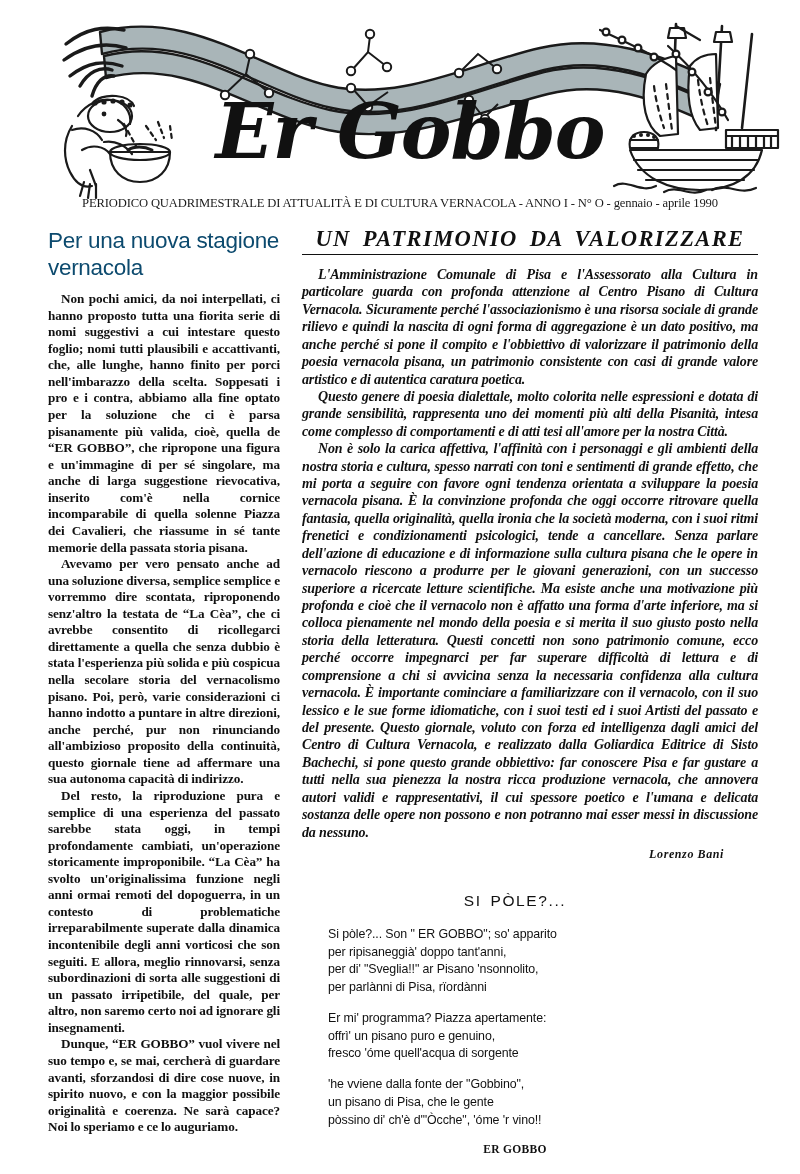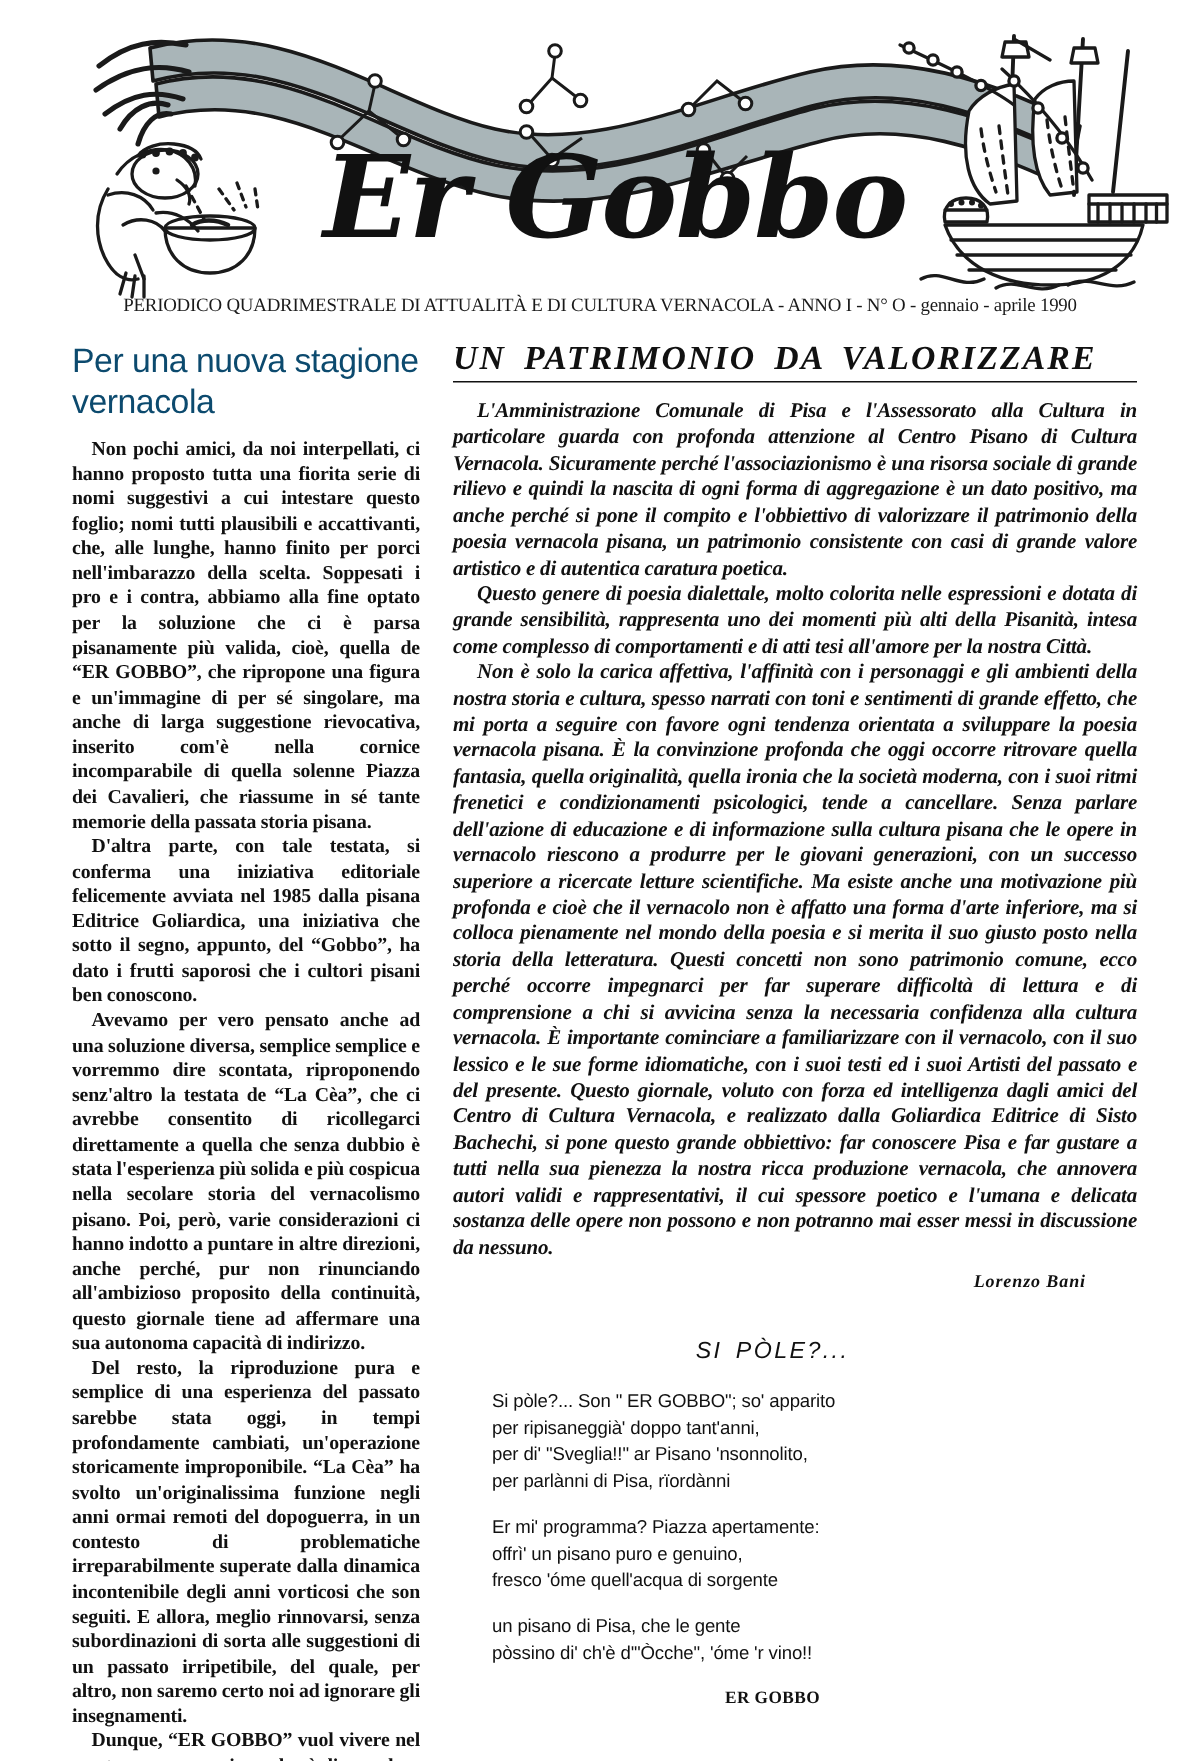--- a/index.html
+++ b/index.html
@@ -94,21 +94,21 @@
     word-spacing: -0.2px;
   }
 
   
   .headline-right {
     font-family: "Liberation Serif", serif;
     font-style: italic;
     font-size: 22.5px;
     letter-spacing: 1.4px;
     word-spacing: 5px;
-    text-align: left;
+    text-align: center;
     border-bottom: 1.6px solid #111;
     padding-bottom: 2px;
     margin: 4px 0 11px 0;
     white-space: nowrap;
   }
   .body-right p {
     font-family: "Liberation Serif", serif;
     font-style: italic;
     font-size: 14px;
     line-height: 1.245;
@@ -128,21 +128,20 @@
     padding-right: 34px;
     letter-spacing: 0.6px;
   }
 
   
   #poem {
     margin-top: 30px;
   }
   .poem-title {
     font-family: "Liberation Sans", sans-serif;
-    font-style: italic;
     font-size: 15.5px;
     letter-spacing: 1.6px;
     word-spacing: 3px;
     text-align: center;
     margin: 0 0 16px 0;
     padding-right: 30px;
   }
   .poem-body {
     font-family: "Liberation Sans", sans-serif;
     font-size: 12.4px;
@@ -280,21 +279,20 @@
   <div class="masthead-title">Er Gobbo</div>
   <div class="tagline">PERIODICO QUADRIMESTRALE DI ATTUALITÀ E DI CULTURA VERNACOLA - ANNO I -  N° O -  gennaio - aprile 1990</div>
 </header>
 
 <main id="content">
 
   <section id="col-left">
     <h2 class="headline-left">Per una nuova stagione vernacola</h2>
     <div class="body-left">
       <p>Non pochi amici, da noi interpellati, ci hanno proposto tutta una fiorita serie di nomi suggestivi a cui intestare questo foglio; nomi tutti plausibili e accattivanti, che, alle lunghe, hanno finito per porci nell'imbarazzo della scelta.  Soppesati i pro e i contra, abbiamo alla fine optato per la soluzione che ci è parsa pisanamente più valida, cioè, quella de “ER GOBBO”, che ripropone una figura e un'immagine di per sé singolare, ma anche di larga suggestione rievocativa, inserito com'è nella cornice incomparabile di quella solenne Piazza dei Cavalieri, che riassume in sé tante memorie della passata storia pisana.</p>
-      <p>D'altra parte, con tale testata, si conferma una iniziativa editoriale felicemente avviata nel 1985 dalla pisana Editrice Goliardica, una iniziativa che sotto il segno, appunto, del “Gobbo”, ha dato i frutti saporosi che i cultori pisani ben conoscono.</p>
       <p>Avevamo per vero pensato anche ad una soluzione diversa, semplice semplice e vorremmo dire scontata, riproponendo senz'altro la testata de “La Cèa”, che ci avrebbe consentito di ricollegarci direttamente a quella che senza dubbio è stata l'esperienza più solida e più cospicua nella secolare storia del vernacolismo pisano. Poi, però, varie considerazioni ci hanno indotto a puntare in altre direzioni, anche perché, pur non rinunciando all'ambizioso proposito della continuità, questo giornale tiene ad affermare una sua autonoma capacità di indirizzo.</p>
       <p>Del resto, la riproduzione pura e semplice di una esperienza del passato sarebbe stata oggi, in tempi profondamente cambiati, un'operazione storicamente improponibile. “La Cèa” ha svolto un'originalissima funzione negli anni ormai remoti del dopoguerra, in un contesto di problematiche irreparabilmente superate dalla dinamica incontenibile degli anni vorticosi che son seguiti. E allora, meglio rinnovarsi, senza subordinazioni di sorta alle suggestioni di un passato irripetibile, del quale, per altro, non saremo certo noi ad ignorare gli insegnamenti.</p>
       <p>Dunque, “ER GOBBO” vuol vivere nel suo tempo e, se mai, cercherà di guardare avanti, sforzandosi di dire cose nuove, in spirito nuovo, e con la maggior possibile originalità e coerenza. Ne sarà capace? Noi lo speriamo e ce lo auguriamo.</p>
 
     </div>
 
   </section>
 
   <section id="col-right">
     <h2 class="headline-right">UN  PATRIMONIO  DA  VALORIZZARE</h2>
@@ -313,20 +311,21 @@
           <div class="line">per ripisaneggià' doppo tant'anni,</div>
           <div class="line">per di' "Sveglia!!" ar Pisano 'nsonnolito,</div>
           <div class="line">per parlànni di Pisa, rïordànni</div>
         </div>
         <div class="stanza">
           <div class="line">Er mi' programma?  Piazza apertamente:</div>
           <div class="line">offrì' un pisano puro e genuino,</div>
           <div class="line">fresco 'óme quell'acqua di sorgente</div>
         </div>
         <div class="stanza">
+          <div class="line">'he vviene dalla fonte der "Gobbino",</div>
           <div class="line">un pisano di Pisa, che le gente</div>
           <div class="line">pòssino di' ch'è d'"Òcche", 'óme 'r vino!!</div>
         </div>
       </div>
       <div class="sig-poem">ER GOBBO</div>
     </div>
   </section>
 
 </main>
 

